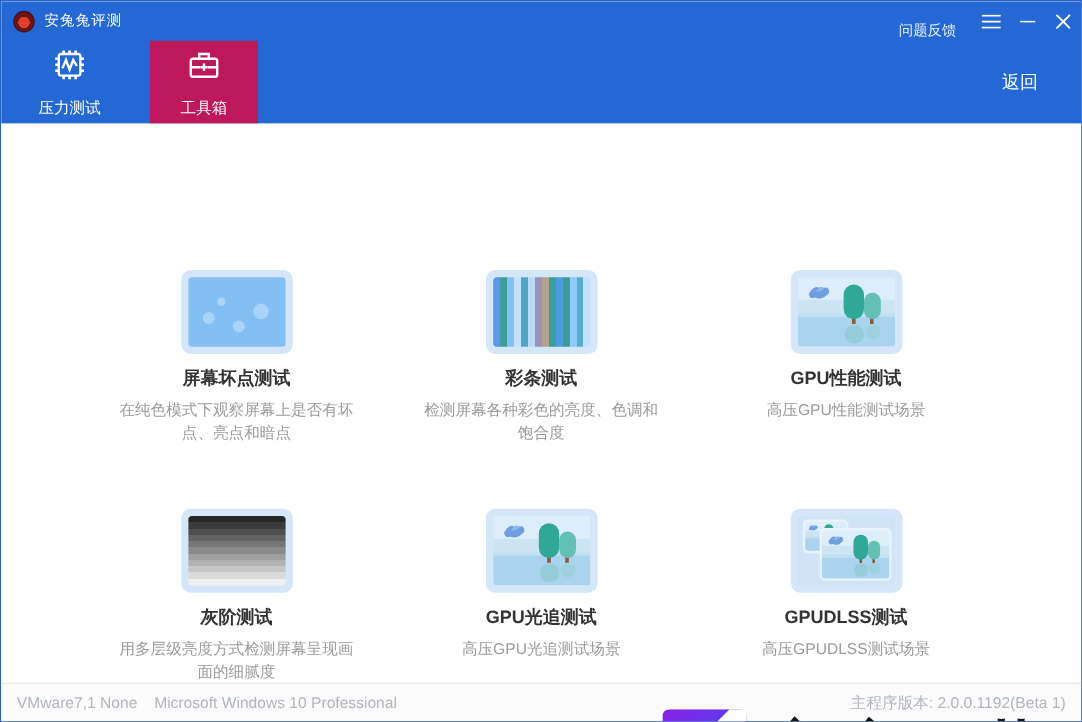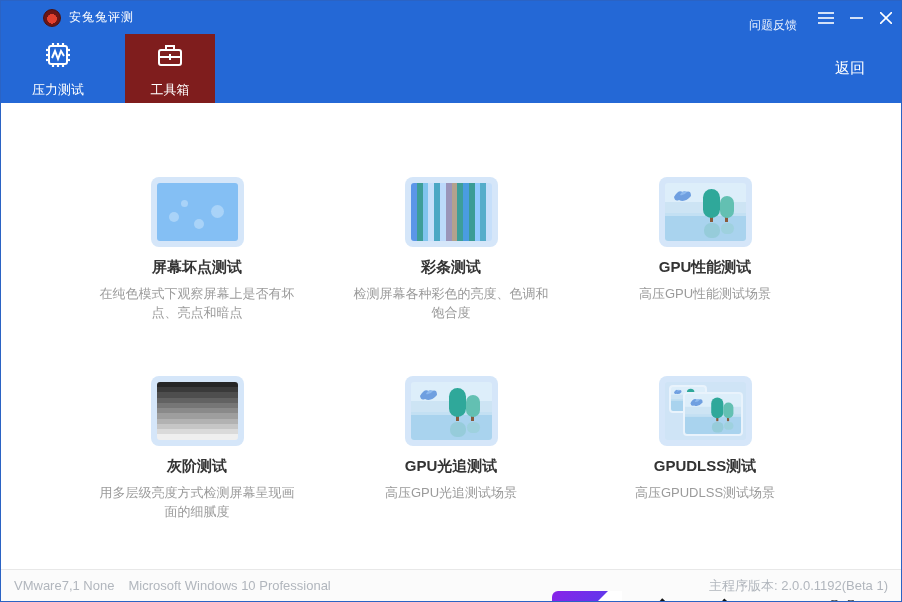--- a/index.html
+++ b/index.html
@@ -4,41 +4,41 @@
 <style>
   * { margin:0; padding:0; box-sizing:border-box; }
   html,body { background:#e9e9e9; }
   body { font-family:"Liberation Sans","DejaVu Sans",sans-serif; }
   .window {
     position:relative; width:902px; height:602px; background:#fff;
     border:1px solid #2b63c4; overflow:hidden;
   }
   
   .header { position:absolute; left:0; top:0; width:100%; height:102px; background:#2468d6; }
-  .titlebar { height:33px; display:flex; align-items:center; padding:0 0 0 10px; color:#fff;margin-left:32px; }
+  .titlebar { height:33px; display:flex; align-items:center; padding:0 0 0 10px; color:#fff; }
   .app-icon { width:18px; height:18px; border-radius:50%;
     background:radial-gradient(circle at 50% 55%, #e2402e 0 40%, #6b1515 41% 100%);
     border:1px solid #4a0f0f; margin-right:8px; flex:0 0 auto; }
   .app-title { font-size:12px; letter-spacing:1px; }
   .titlebar-right { margin-left:auto; display:flex; align-items:flex-end; height:100%; }
   .feedback { font-size:12px; color:#e8f0fd; padding:0 14px; cursor:pointer; }
   .winbtn { width:30px; height:33px; display:flex; align-items:center; justify-content:center; cursor:pointer; }
   .winbtn svg { display:block; }
   
   .nav { position:absolute; left:0; top:33px; width:100%; height:69px; display:flex; align-items:stretch; }
   .tab { width:90px; margin-left:22px; display:flex; flex-direction:column; align-items:center;
     justify-content:center; gap:6px; color:#fff; cursor:pointer; }
   .tab:first-child { margin-left:12px; }
-  .tab.active { background:#7f1d1d; }
+  .tab.active { background:#be185d; }
   .tab-label { font-size:13px; }
   .back-btn { margin-left:auto; margin-right:36px; align-self:center; color:#fff; font-size:15px; cursor:pointer; }
   
   .content { position:absolute; left:0; top:102px; width:100%; height:468px; background:#fff; }
   .tools { display:grid; grid-template-columns:repeat(3,254px); justify-content:center;
-    row-gap:54px; padding-top:74px; }
+    row-gap:54px; padding-top:74px;margin-top:48px; }
   .tool { text-align:center; cursor:pointer; }
   .thumb-frame { width:93px; height:70px; margin:0 auto; background:#d5e6f9; border-radius:8px;
     padding:6px; }
   .thumb { width:81px; height:58px; border-radius:3px; overflow:hidden; position:relative; }
   .thumb svg { display:block; }
   .thumb-deadpixel { background:#84bff4; }
   .dot { position:absolute; border-radius:50%; background:#a9d3f8; }
   .thumb-colorbars { background:linear-gradient(to right,
       #5b96e8 0 7.14%, #3d9e99 7.14% 14.29%, #7fc4ee 14.29% 21.43%, #c6dffa 21.43% 28.57%,
       #4aa7c4 28.57% 35.71%, #bcd9fb 35.71% 42.86%, #9a94ba 42.86% 50%, #b3a28d 50% 57.14%,

